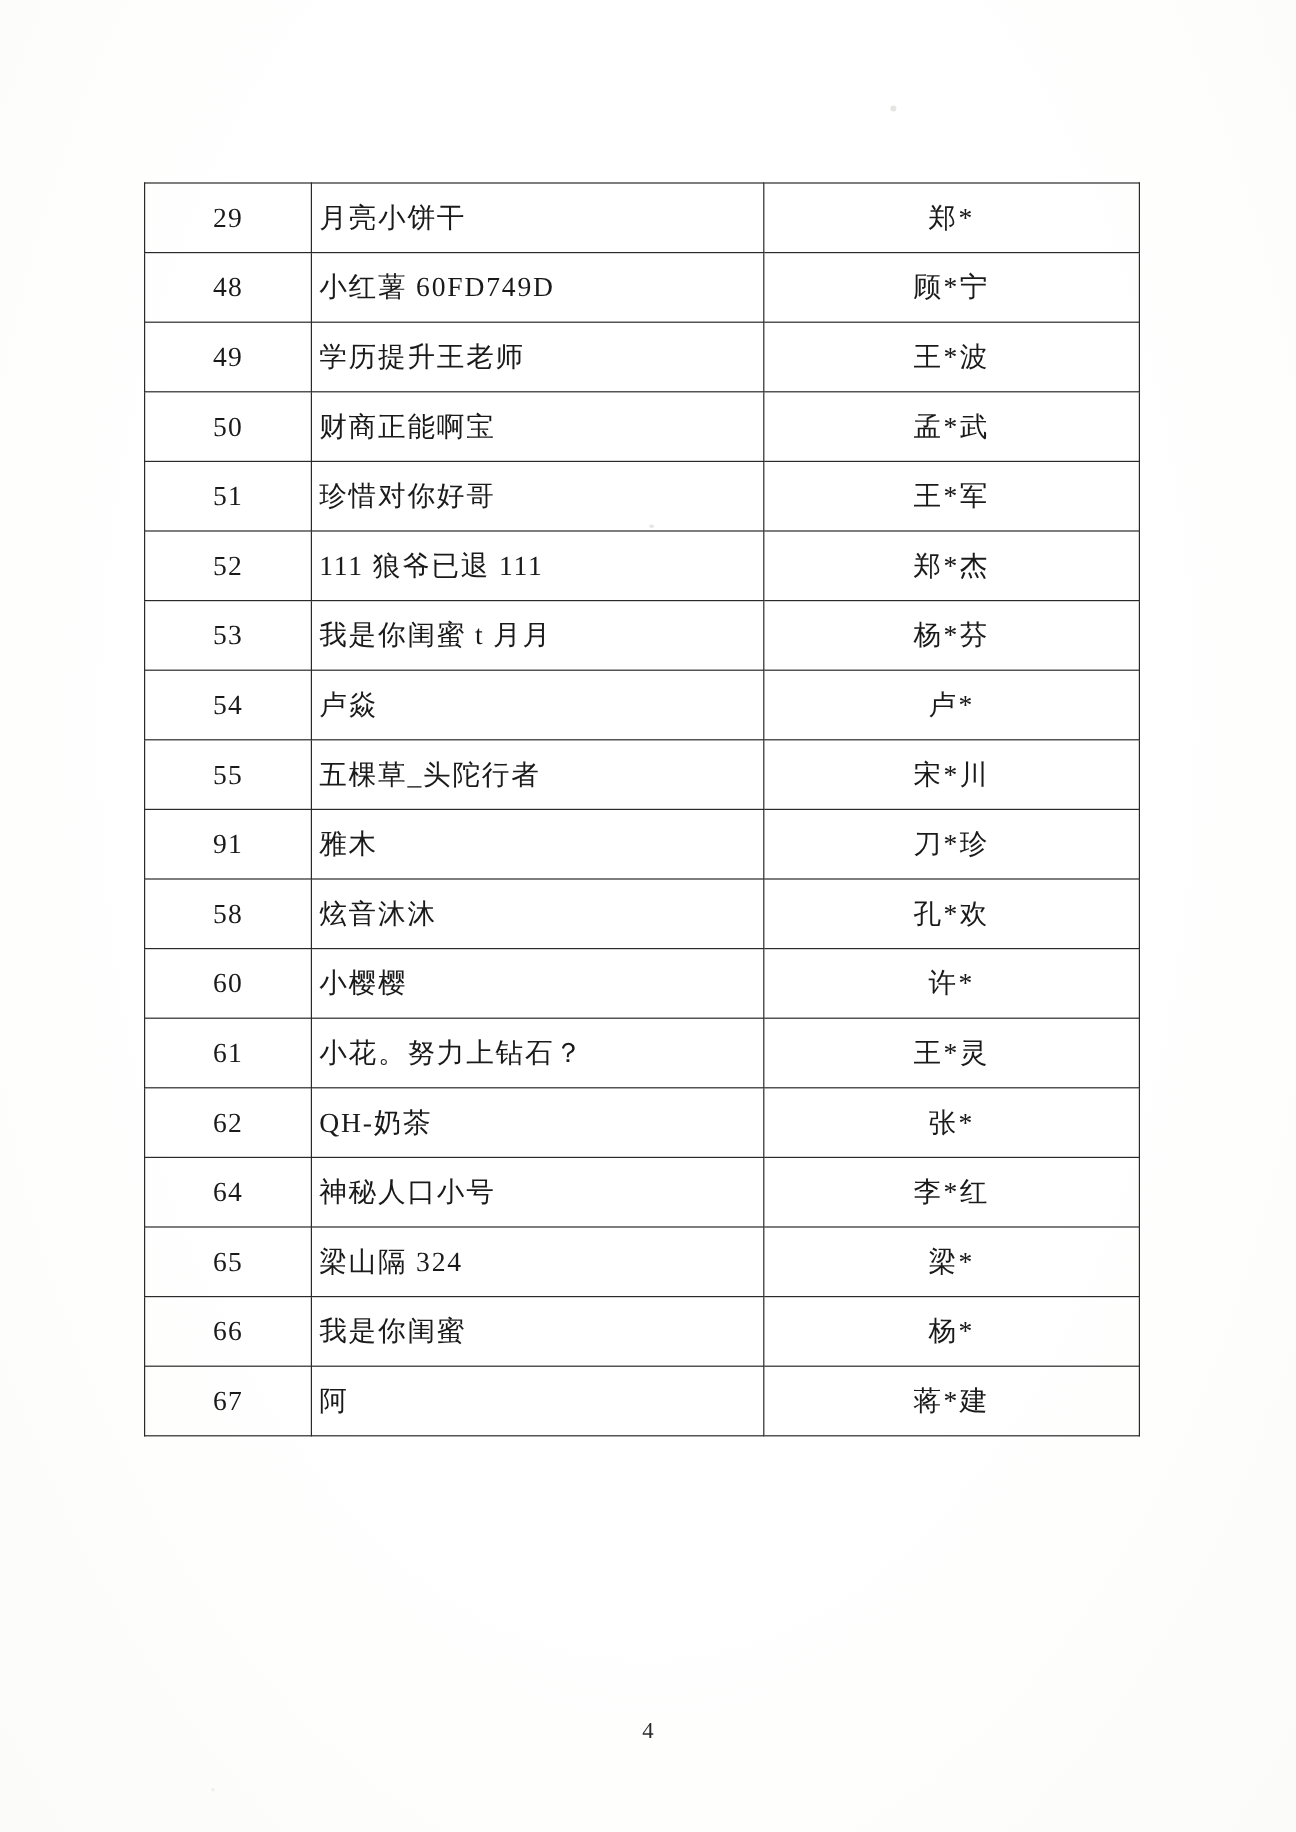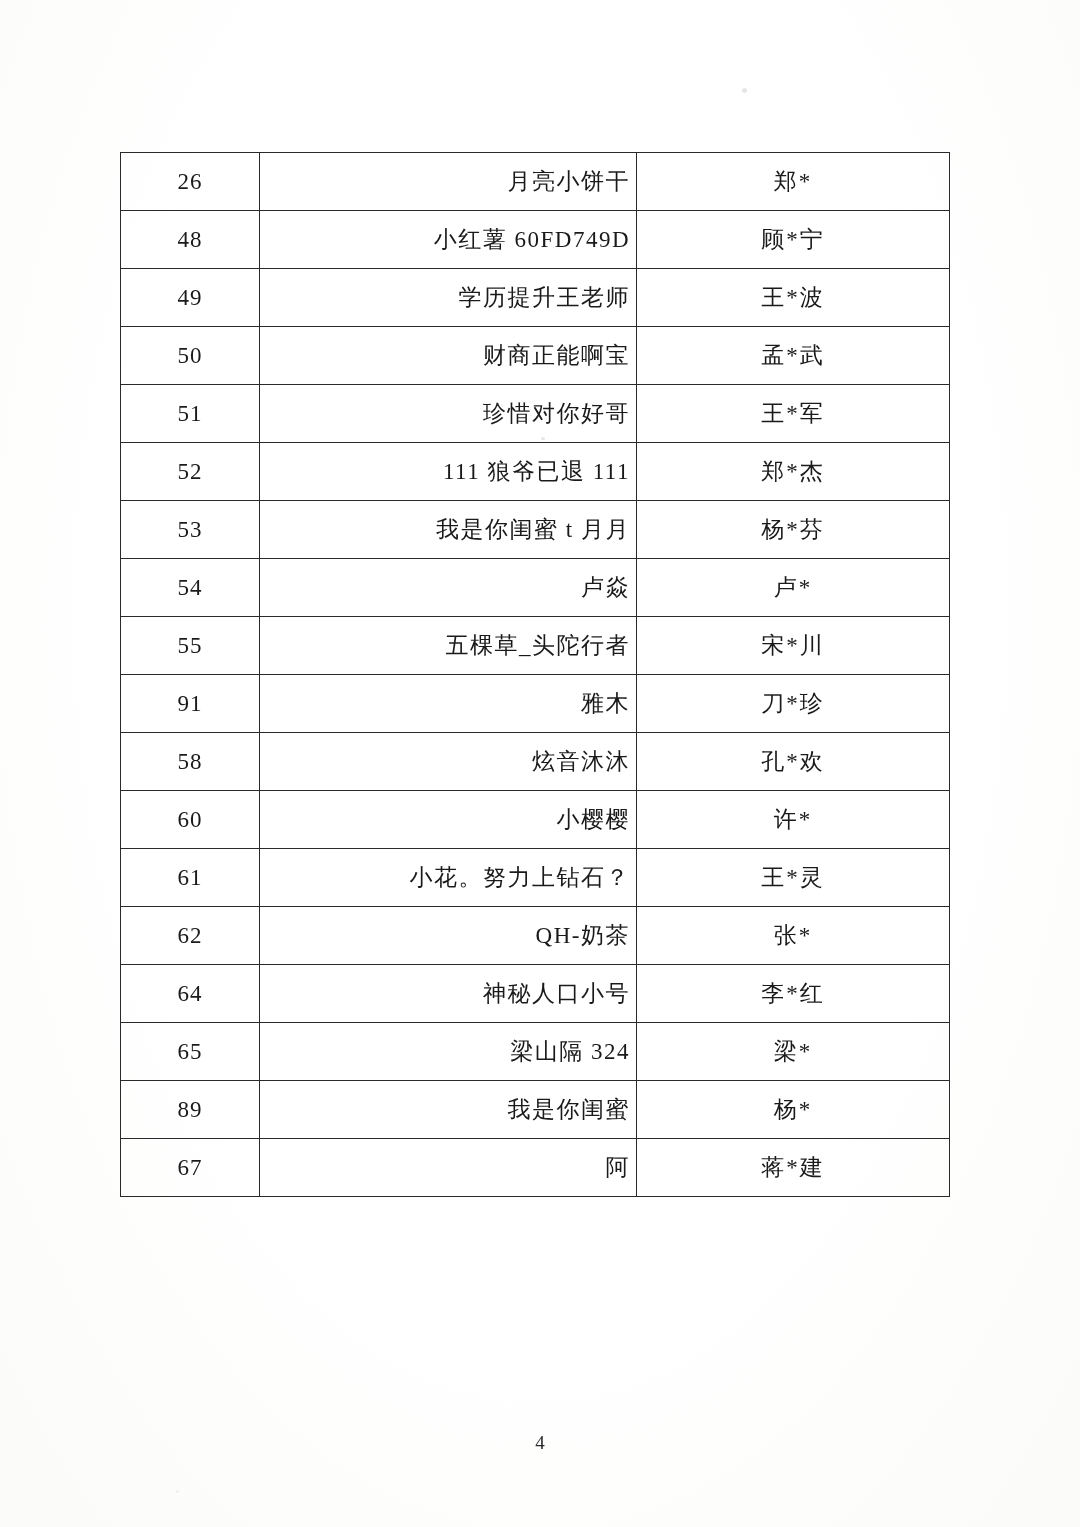--- a/index.html
+++ b/index.html
@@ -46,21 +46,21 @@
     vertical-align: middle;
     font-family: "Liberation Serif", "DejaVu Serif", serif;
   }
   .col-idx {
     width: 126px;
     text-align: center;
     letter-spacing: 1px;
   }
   .col-name {
     width: 364px;
-    text-align: right;
+    text-align: left;
     padding-left: 26px;
     letter-spacing: 1.5px;
   }
   .col-person {
     width: 300px;
     text-align: center;
     letter-spacing: 2px;
   }
   .page-number {
     position: absolute;
@@ -87,21 +87,21 @@
 
 <div class="page">
   <div class="paper-tint"></div>
   <div class="speck s1"></div>
   <div class="speck s2"></div>
   <div class="speck s3"></div>
 
   <table class="doc-table">
     <tbody id="table-body">
         <tr>
-          <td class="col-idx">26</td>
+          <td class="col-idx">29</td>
           <td class="col-name">月亮小饼干</td>
           <td class="col-person">郑*</td>
         </tr>
         <tr>
           <td class="col-idx">48</td>
           <td class="col-name">小红薯 60FD749D</td>
           <td class="col-person">顾*宁</td>
         </tr>
         <tr>
           <td class="col-idx">49</td>
@@ -167,21 +167,21 @@
           <td class="col-idx">64</td>
           <td class="col-name">神秘人口小号</td>
           <td class="col-person">李*红</td>
         </tr>
         <tr>
           <td class="col-idx">65</td>
           <td class="col-name">梁山隔 324</td>
           <td class="col-person">梁*</td>
         </tr>
         <tr>
-          <td class="col-idx">89</td>
+          <td class="col-idx">66</td>
           <td class="col-name">我是你闺蜜</td>
           <td class="col-person">杨*</td>
         </tr>
         <tr>
           <td class="col-idx">67</td>
           <td class="col-name">阿</td>
           <td class="col-person">蒋*建</td>
         </tr>
       </tbody>
   </table>

